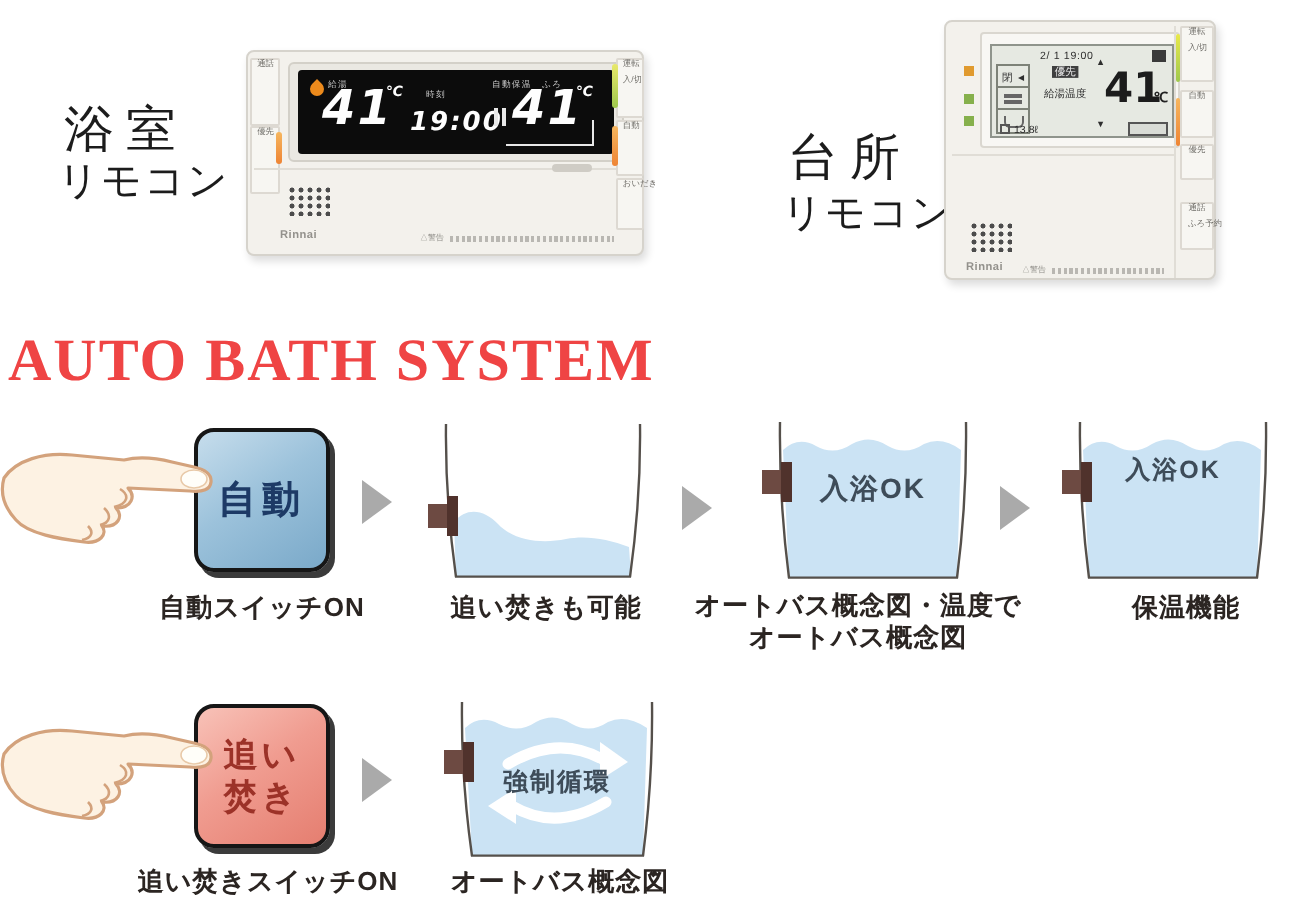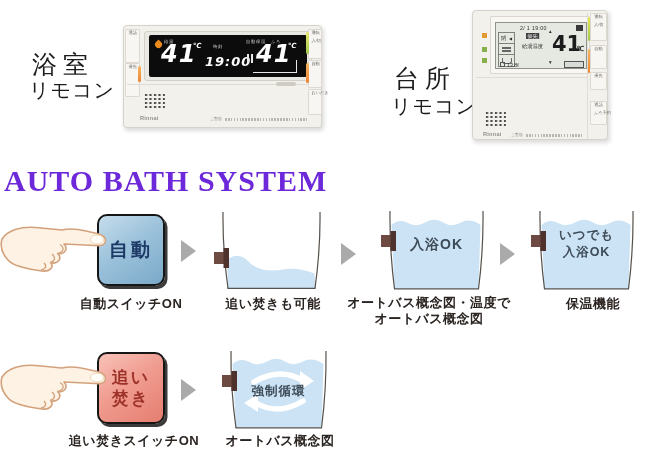--- a/index.html
+++ b/index.html
@@ -46,21 +46,21 @@
   
   .lcd-kitchen { position:absolute; background:#e6e9e2; border:1px solid #8f948c; overflow:hidden; }
   .k-tiny { position:absolute; font-size:8px; color:#2e2e2e; transform:scale(.66);
             transform-origin:left top; white-space:nowrap; }
   .k-cellcol { position:absolute; border:1px solid #7d8278; }
   .k-cell { border-bottom:1px solid #7d8278; height:11px; position:relative; }
   .k-cell:last-child { border-bottom:none; }
 
   
   .title-serif { position:absolute; font-family:"Liberation Serif","DejaVu Serif",serif;
-                 font-weight:600; font-size:30px; letter-spacing:1px; color:#6d28d9; }
+                 font-weight:600; font-size:30px; letter-spacing:1px; color:#ef4444; }
   .caption { position:absolute; font-weight:bold; font-size:13px; line-height:15.5px;
              color:#2b2522; text-align:center; letter-spacing:.5px; }
   .bigbtn { position:absolute; width:68px; height:72px; border:2px solid #161616; border-radius:10px;
             display:flex; align-items:center; justify-content:center; flex-direction:column;
             box-shadow:2.5px 3px 0 rgba(25,25,25,.85);
             font-family:"Liberation Serif","DejaVu Serif",serif; font-weight:600; }
   .btn-auto { background:linear-gradient(145deg,#c6ddec 0%,#9cc2db 45%,#7aa9c9 100%);
               color:#1d3a66; font-size:19px; letter-spacing:3px; }
   .btn-reheat { background:linear-gradient(145deg,#f8c2b8 0%,#f09c90 45%,#e57e70 100%);
                 color:#9c3228; font-size:17px; line-height:21px; letter-spacing:2px; }
@@ -252,21 +252,20 @@
       <path d="M11.5,15 Q19,8 28,13 Q37,18 46,12 Q55,7 64,13 Q73,18 82,12 Q91,8 100.5,15 L98.5,78.5 L14.5,78.5 Z" fill="#cbe3f4"></path>
       <path d="M10,1 Q9.5,40 14.5,79" fill="none" stroke="#55504b" stroke-width="1.2"></path>
       <path d="M103,1 Q103.5,40 98.5,79" fill="none" stroke="#55504b" stroke-width="1.2"></path>
       <path d="M14,78.8 L99,78.8" fill="none" stroke="#55504b" stroke-width="1.2"></path>
       <g>
         <rect x="1" y="25" width="10" height="12" fill="#6d4a42"></rect>
         <rect x="10.5" y="21" width="5.5" height="20" fill="#50322c"></rect>
       </g>
     </svg>
     <div class="tubtext" style="top:17px; font-size:12.5px; line-height:17px;">
-      <div>いつでも</div>
       <div>入浴OK</div>
     </div>
   </div>
 
   <div class="caption" style="left:51px; top:296px; width:160px;">自動スイッチON</div>
   <div class="caption" style="left:193px; top:296px; width:160px;">追い焚きも可能</div>
   <div class="caption" style="left:329px; top:295px; width:200px;">
     <div>オートバス概念図・温度で</div>
     <div>オートバス概念図</div>
   </div>

